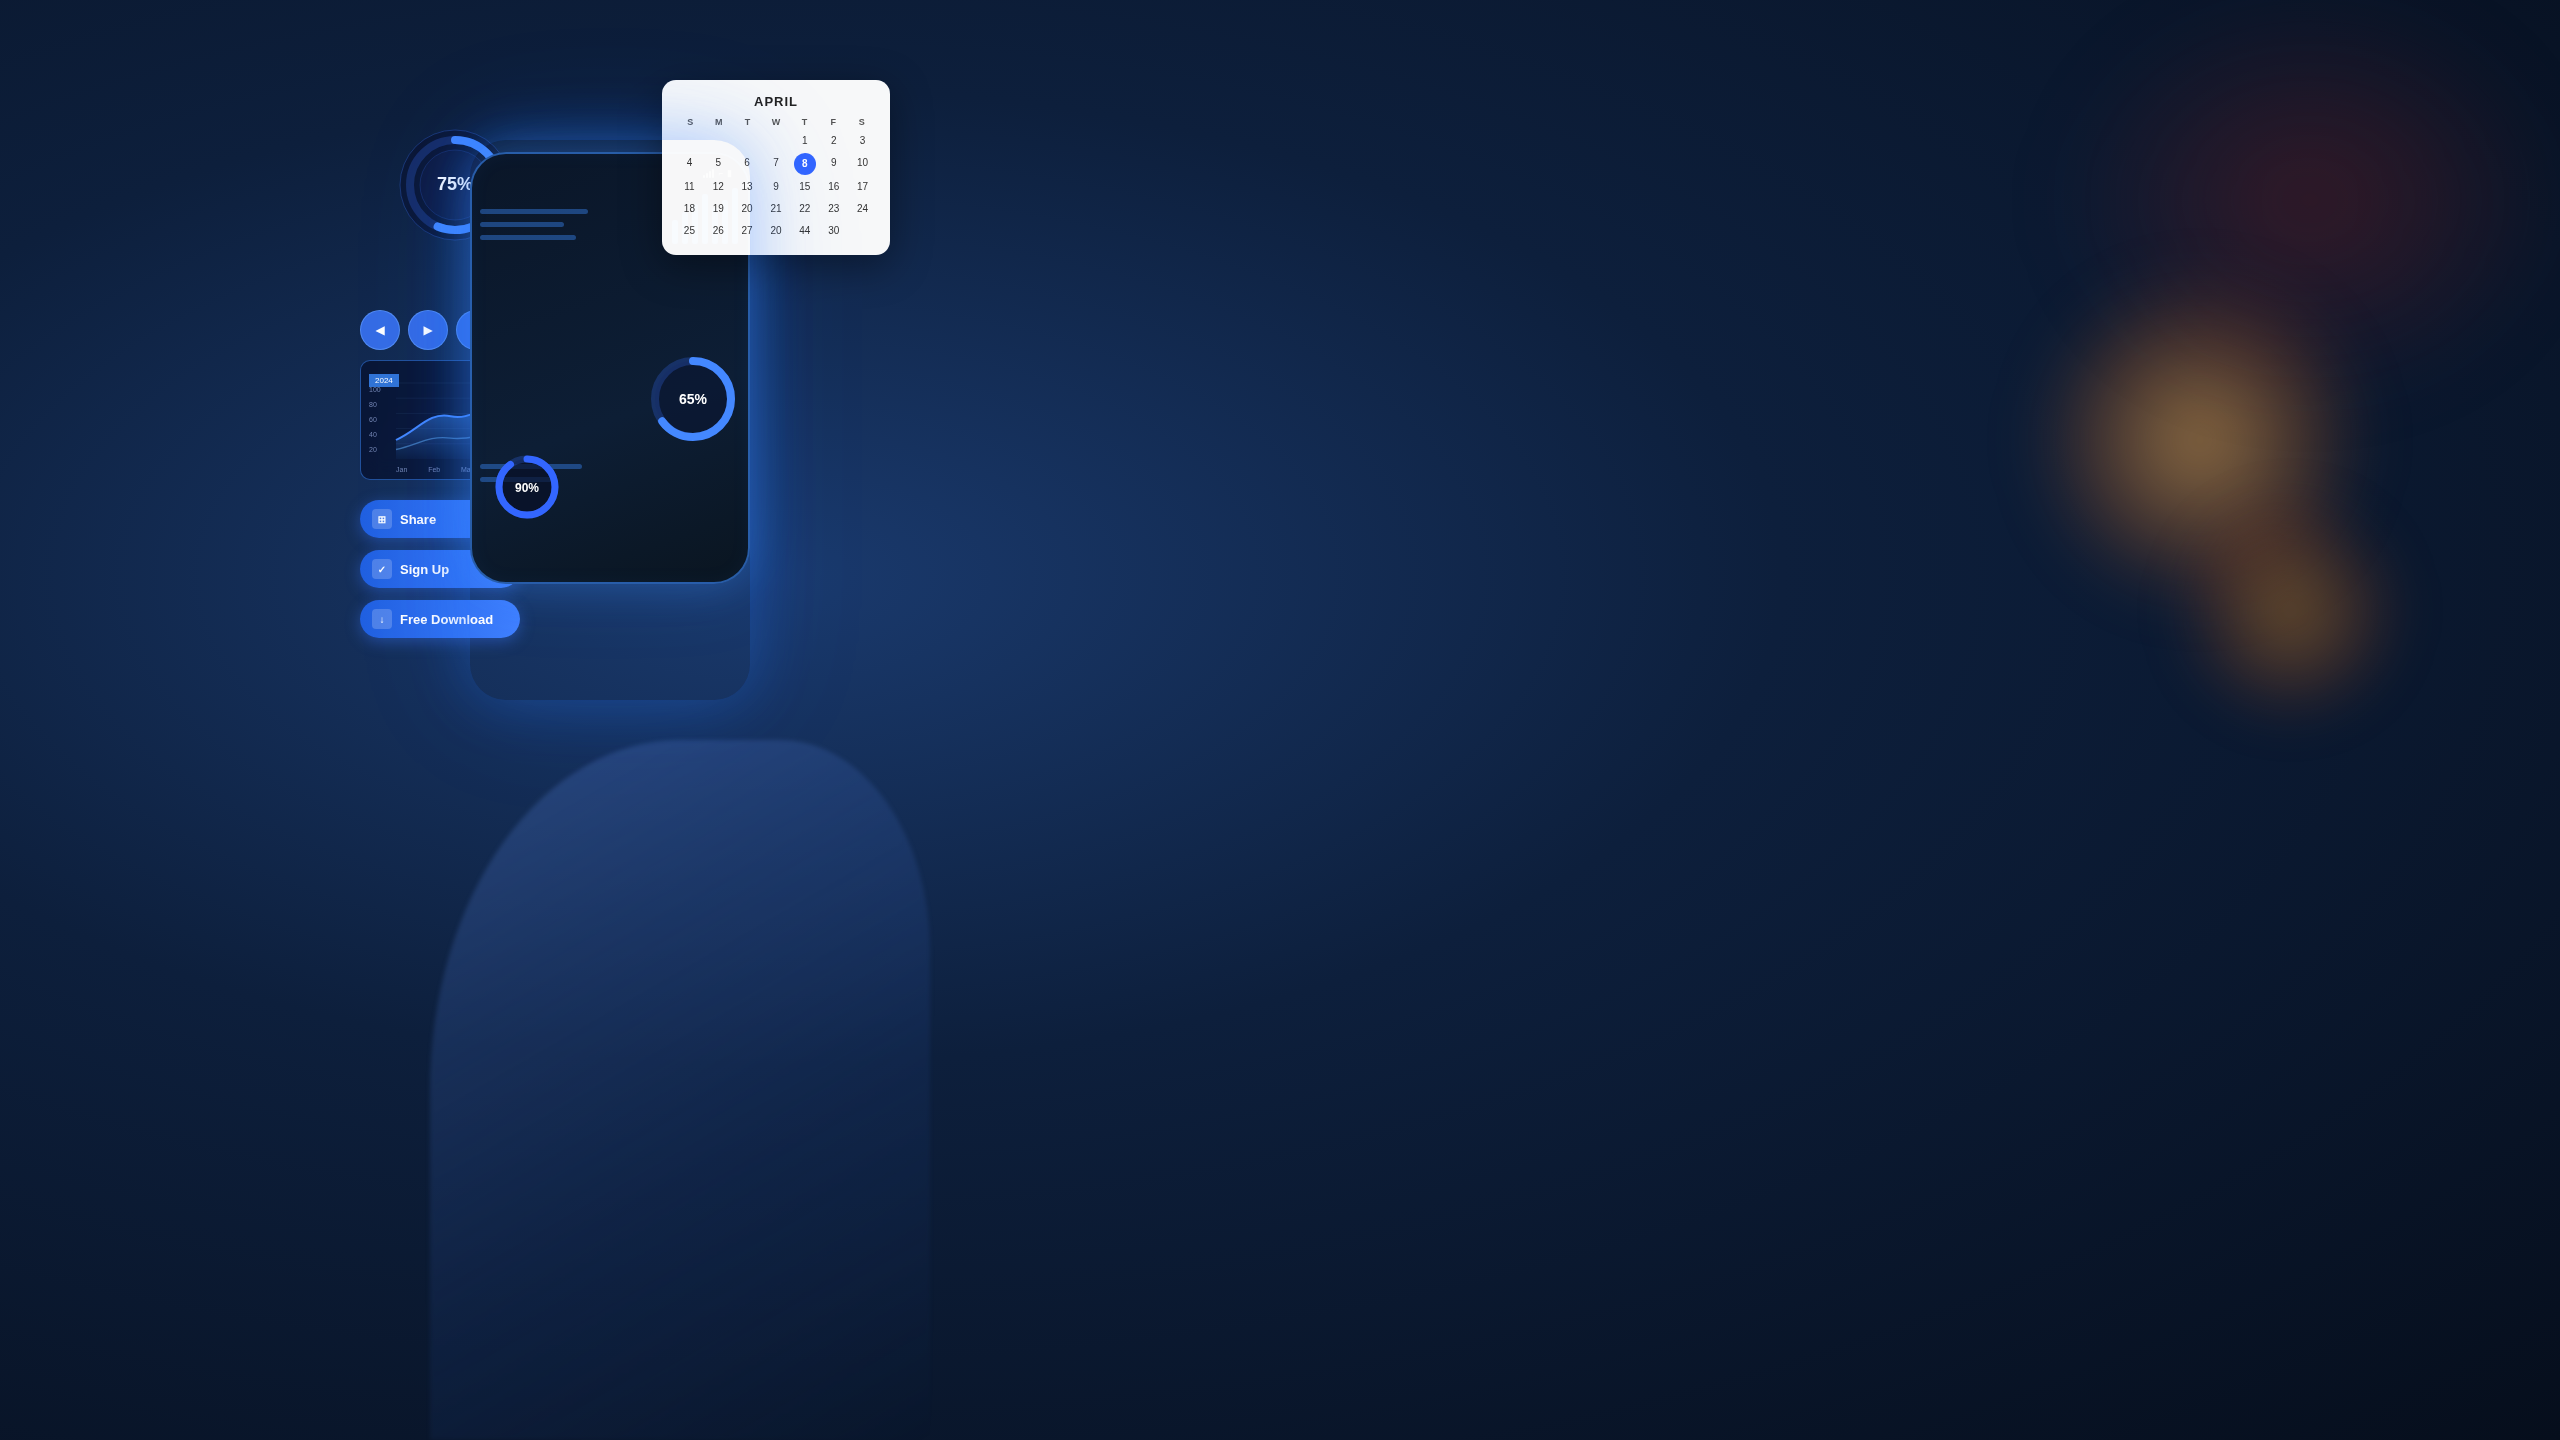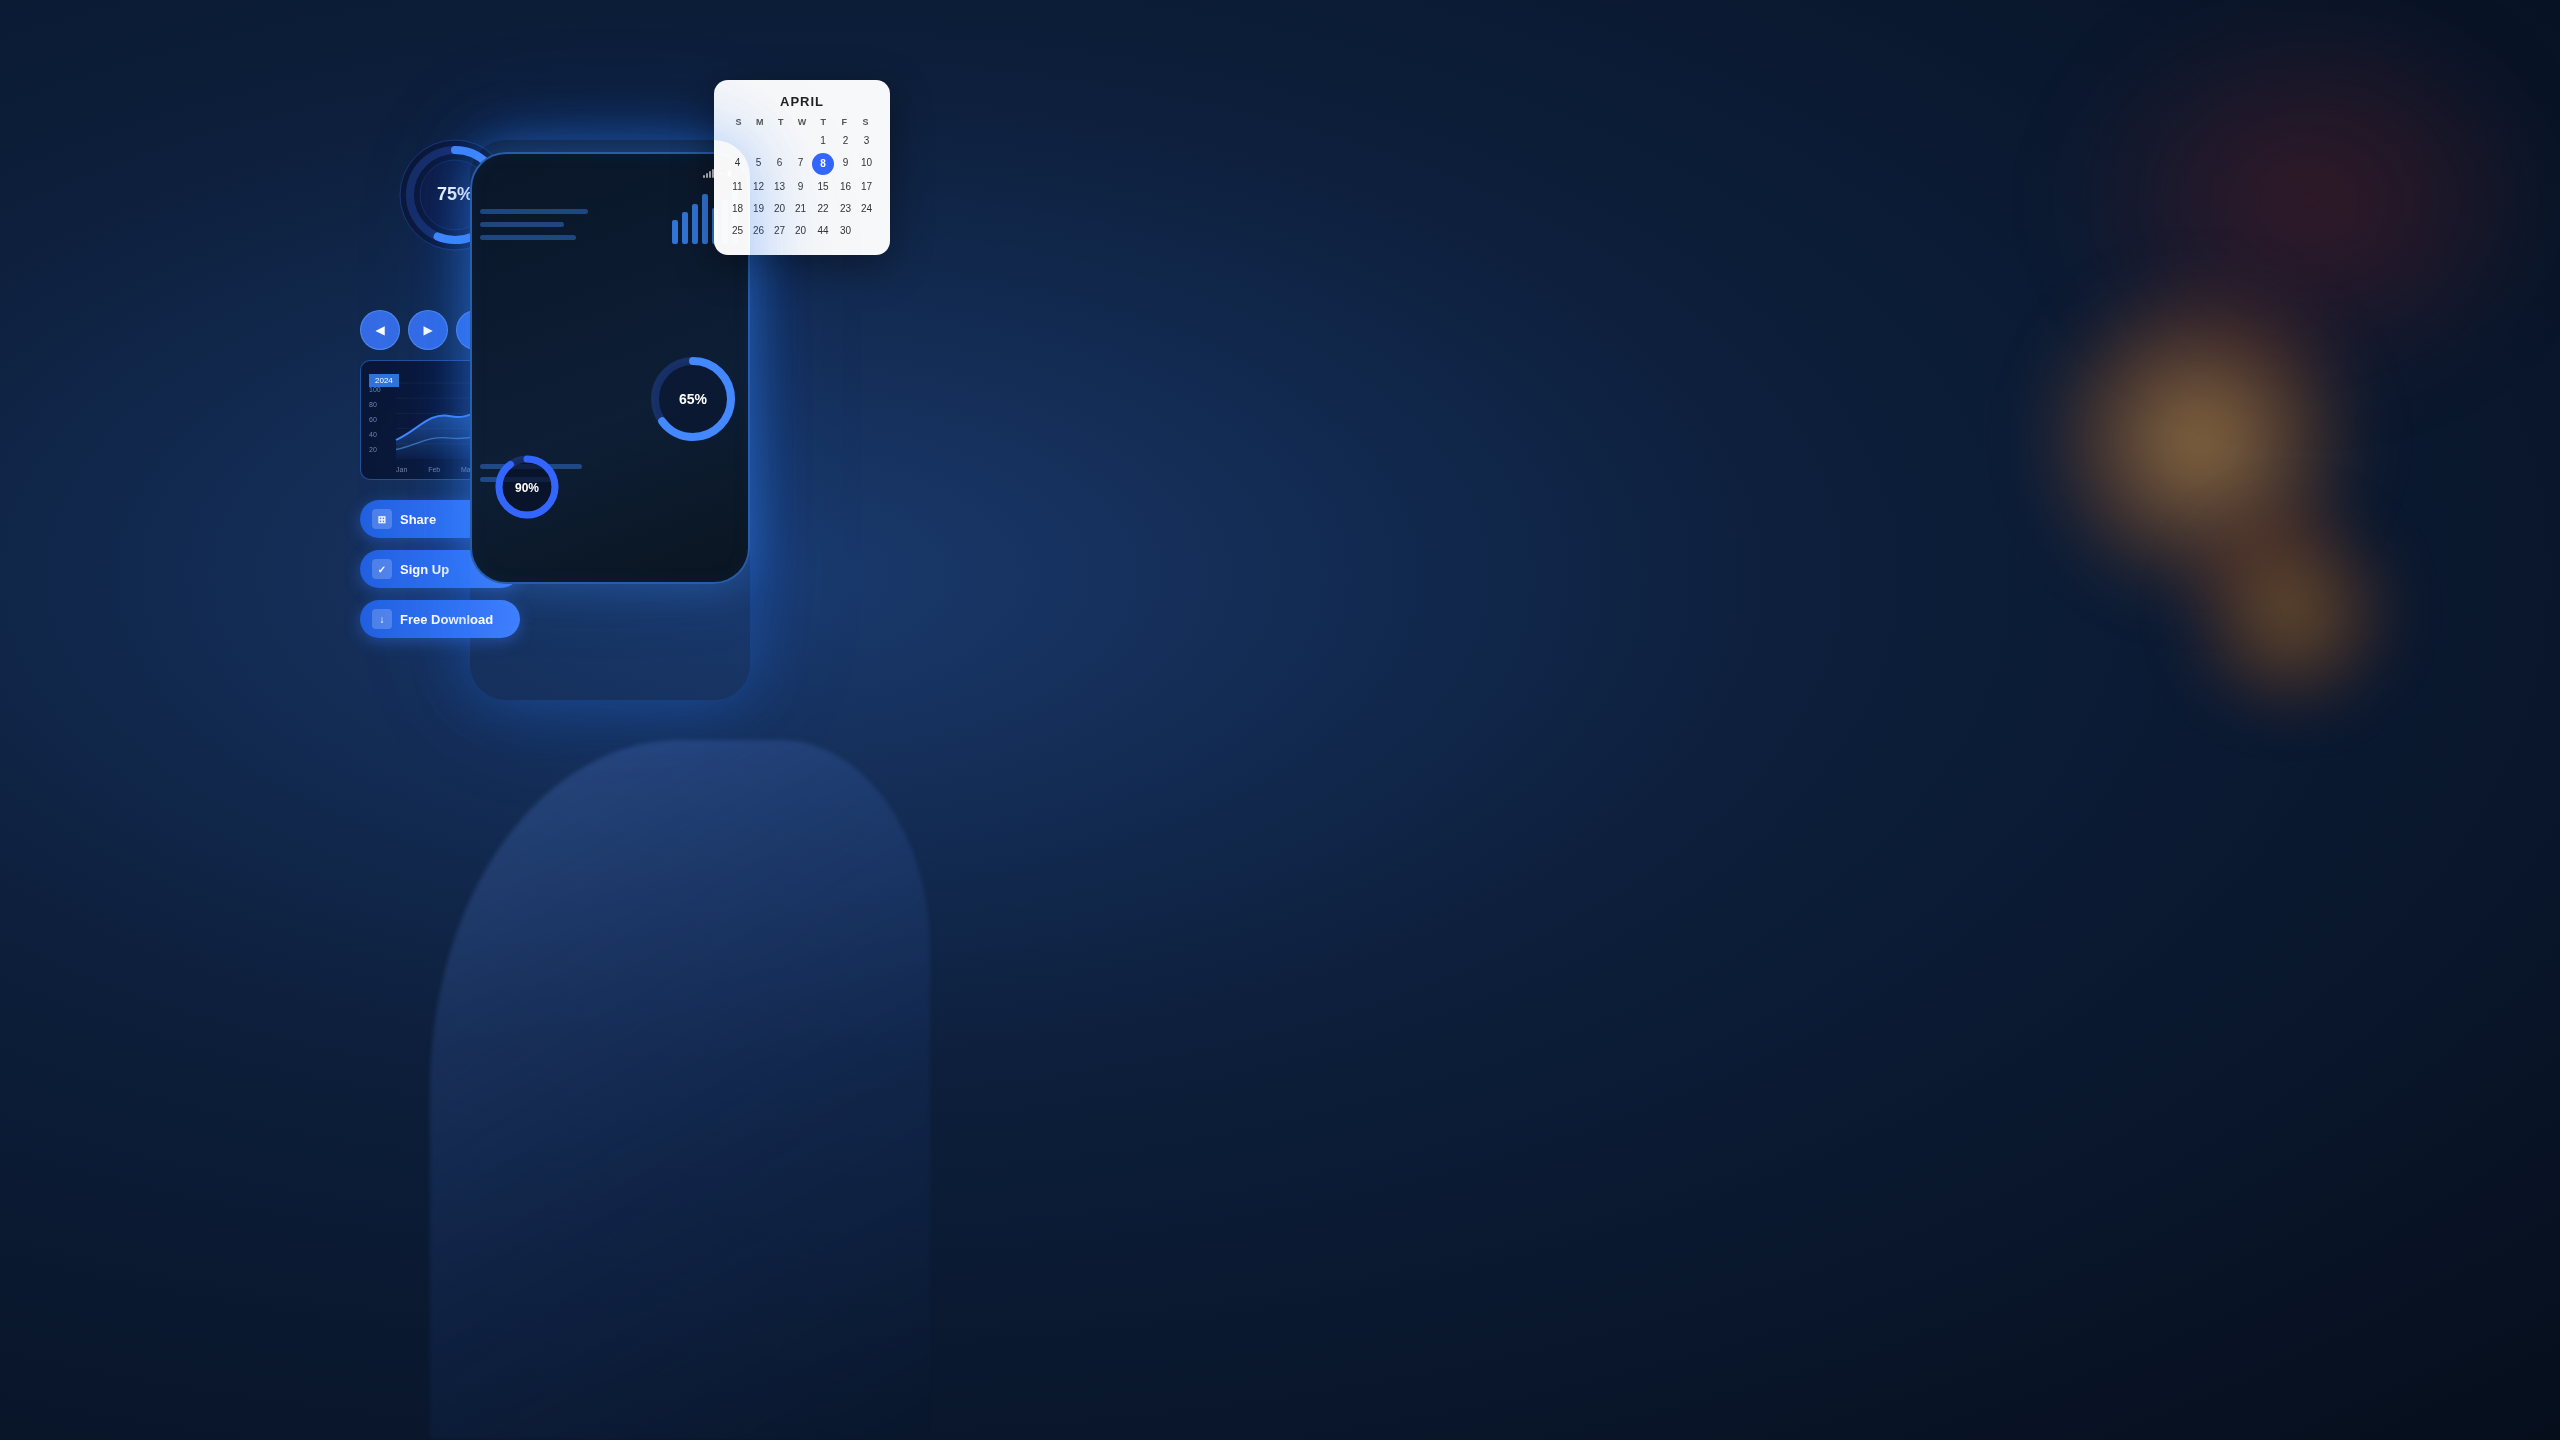--- a/index.html
+++ b/index.html
@@ -162,21 +162,21 @@
       gap: 8px;
       width: 120px;
     }
 
     
 
     
     .float-circle-75 {
       position: absolute;
       left: 0;
-      top: 30px;
+      top: 20px;
       width: 130px;
       height: 130px;
       text-decoration: underline;
     }
 
     
     .float-media-controls {
       position: absolute;
       left: -30px;
       top: 210px;
@@ -295,21 +295,21 @@
       align-items: center;
       justify-content: center;
       font-size: 10px;
     }
 
     
     .float-calendar {
       position: absolute;
       right: -80px;
       top: -20px;
-      width: 176px;
+      width: 228px;
       background: rgba(255,255,255,0.97);
       border-radius: 14px;
       padding: 14px;
       box-shadow: 0 10px 40px rgba(0,0,0,0.4);
     }
 
     .calendar-title {
       text-align: center;
       font-size: 13px;
       font-weight: 700;

